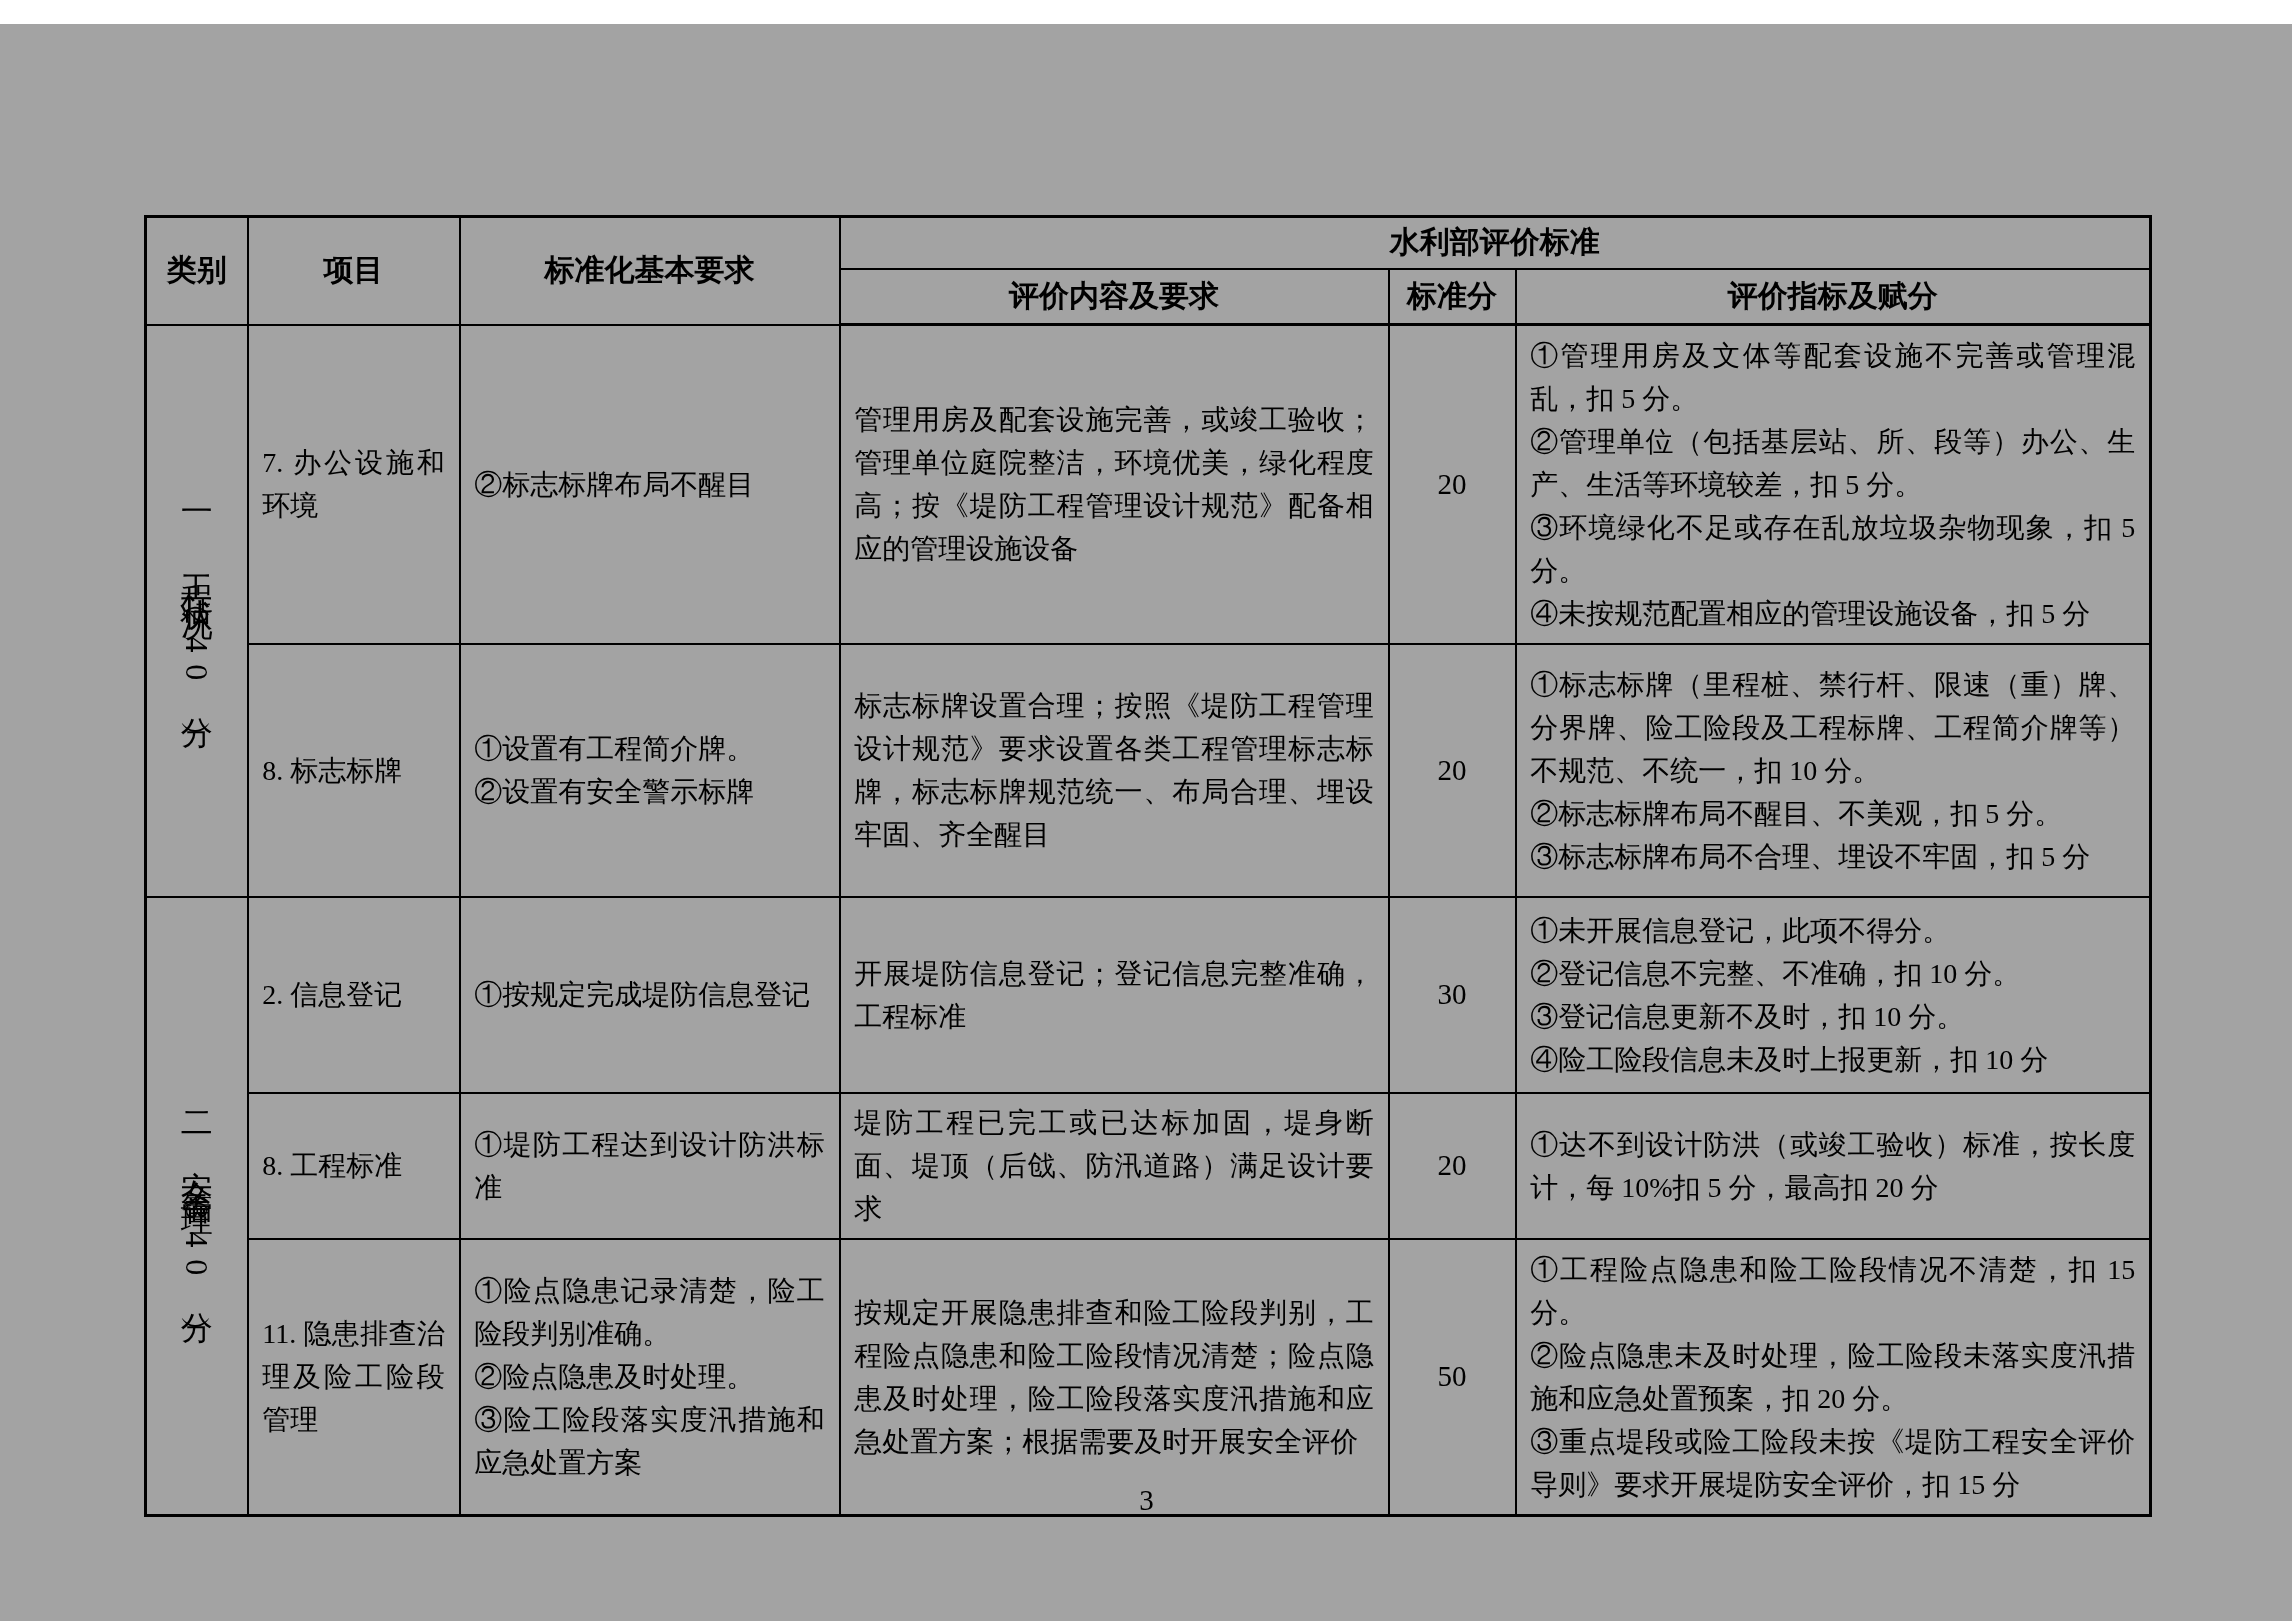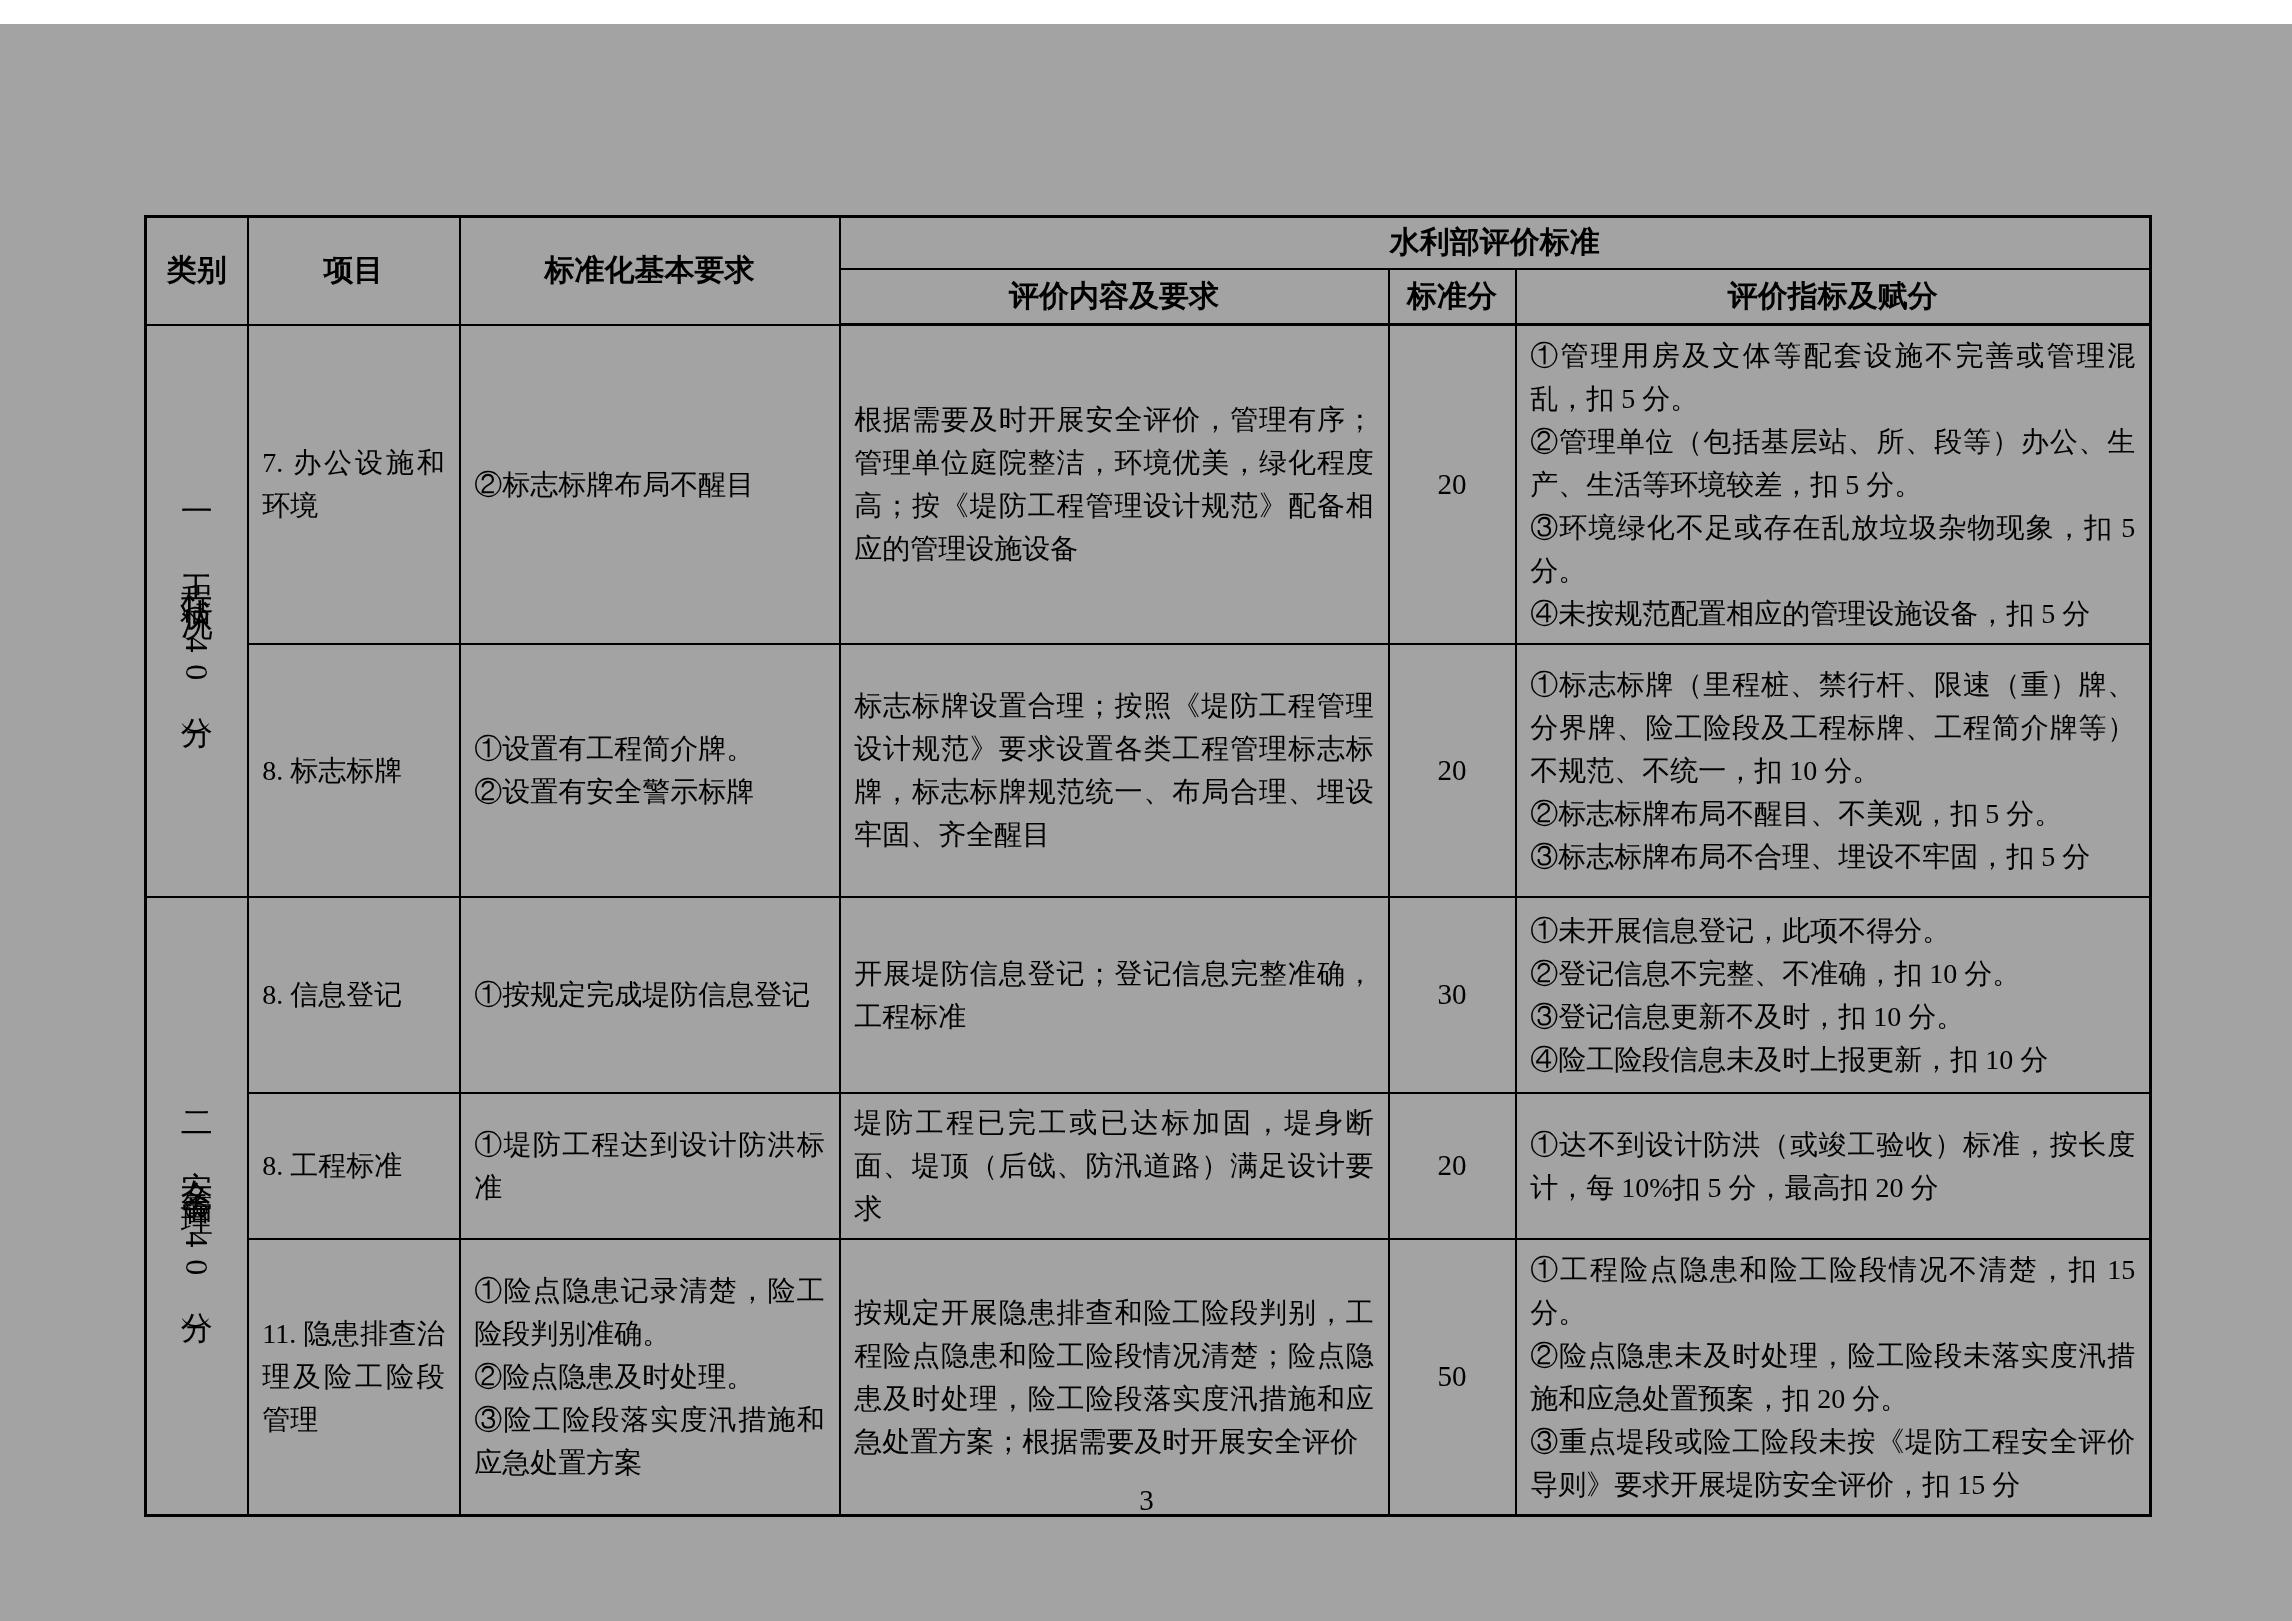--- a/index.html
+++ b/index.html
@@ -109,21 +109,21 @@
       <th>标准分</th>
       <th>评价指标及赋分</th>
     </tr>
 
     <tr style="height:306px">
       <td class="cat" rowspan="2">
         <span class="vert">一　工程状况（240分）</span>
       </td>
       <td class="proj">7. 办公设施和环境</td>
       <td class="basic multi">②标志标牌布局不醒目</td>
-      <td class="content">根据需要及时开展安全评价，管理有序；管理单位庭院整洁，环境优美，绿化程度高；按《堤防工程管理设计规范》配备相应的管理设施设备</td>
+      <td class="content">管理用房及配套设施完善，或竣工验收；管理单位庭院整洁，环境优美，绿化程度高；按《堤防工程管理设计规范》配备相应的管理设施设备</td>
       <td class="score">20</td>
       <td class="ind multi">①管理用房及文体等配套设施不完善或管理混乱，扣 5 分。
 ②管理单位（包括基层站、所、段等）办公、生产、生活等环境较差，扣 5 分。
 ③环境绿化不足或存在乱放垃圾杂物现象，扣 5 分。
 ④未按规范配置相应的管理设施设备，扣 5 分</td>
     </tr>
 
     <tr style="height:253px">
       <td class="proj">8. 标志标牌</td>
       <td class="basic multi">①设置有工程简介牌。
@@ -132,21 +132,21 @@
       <td class="score">20</td>
       <td class="ind multi">①标志标牌（里程桩、禁行杆、限速（重）牌、分界牌、险工险段及工程标牌、工程简介牌等）不规范、不统一，扣 10 分。
 ②标志标牌布局不醒目、不美观，扣 5 分。
 ③标志标牌布局不合理、埋设不牢固，扣 5 分</td>
     </tr>
 
     <tr style="height:196px">
       <td class="cat" rowspan="3">
         <span class="vert">二　安全管理（340分）</span>
       </td>
-      <td class="proj">8. 信息登记</td>
+      <td class="proj">2. 信息登记</td>
       <td class="basic multi">①按规定完成堤防信息登记</td>
       <td class="content">开展堤防信息登记；登记信息完整准确，工程标准</td>
       <td class="score">30</td>
       <td class="ind multi">①未开展信息登记，此项不得分。
 ②登记信息不完整、不准确，扣 10 分。
 ③登记信息更新不及时，扣 10 分。
 ④险工险段信息未及时上报更新，扣 10 分</td>
     </tr>
 
     <tr style="height:125px">

